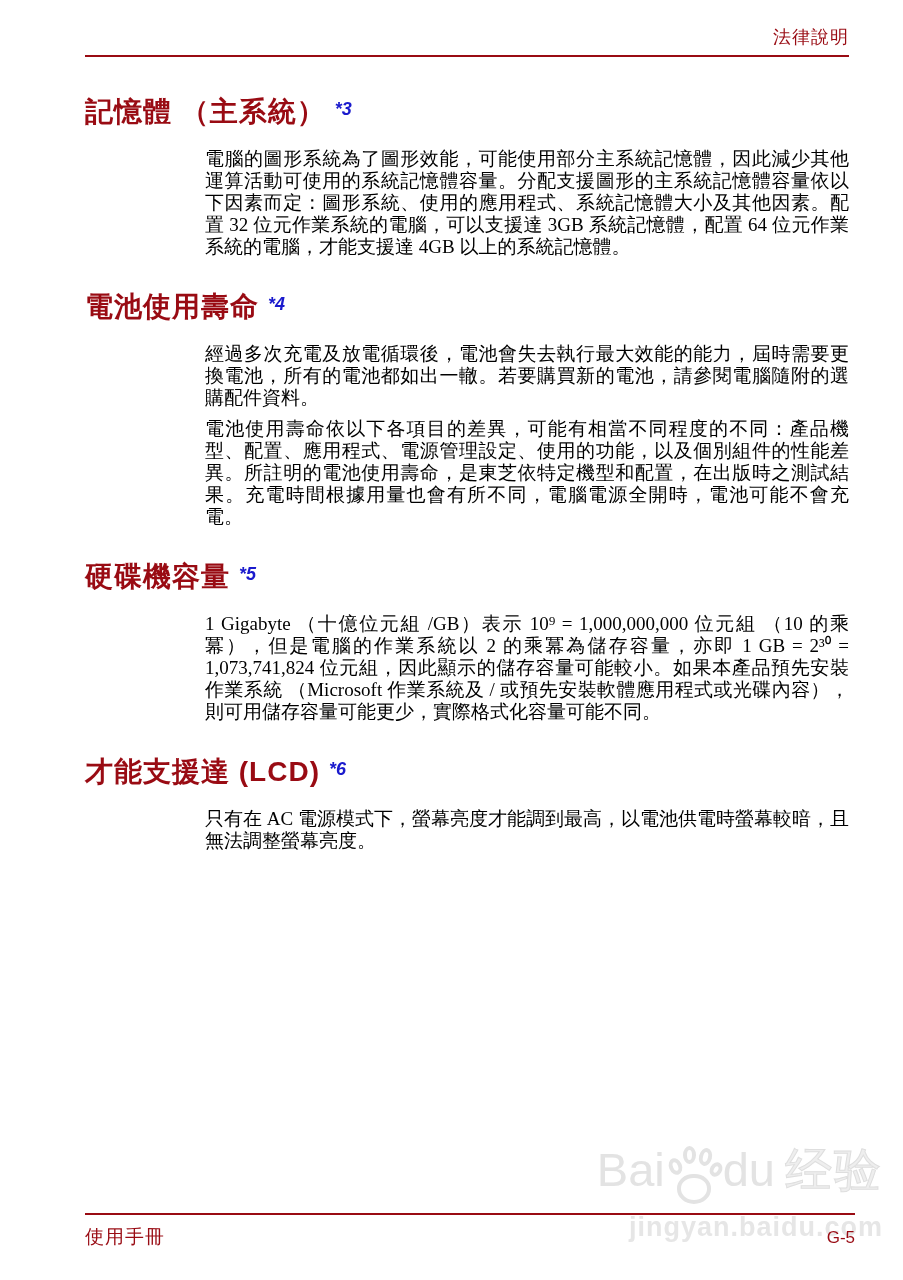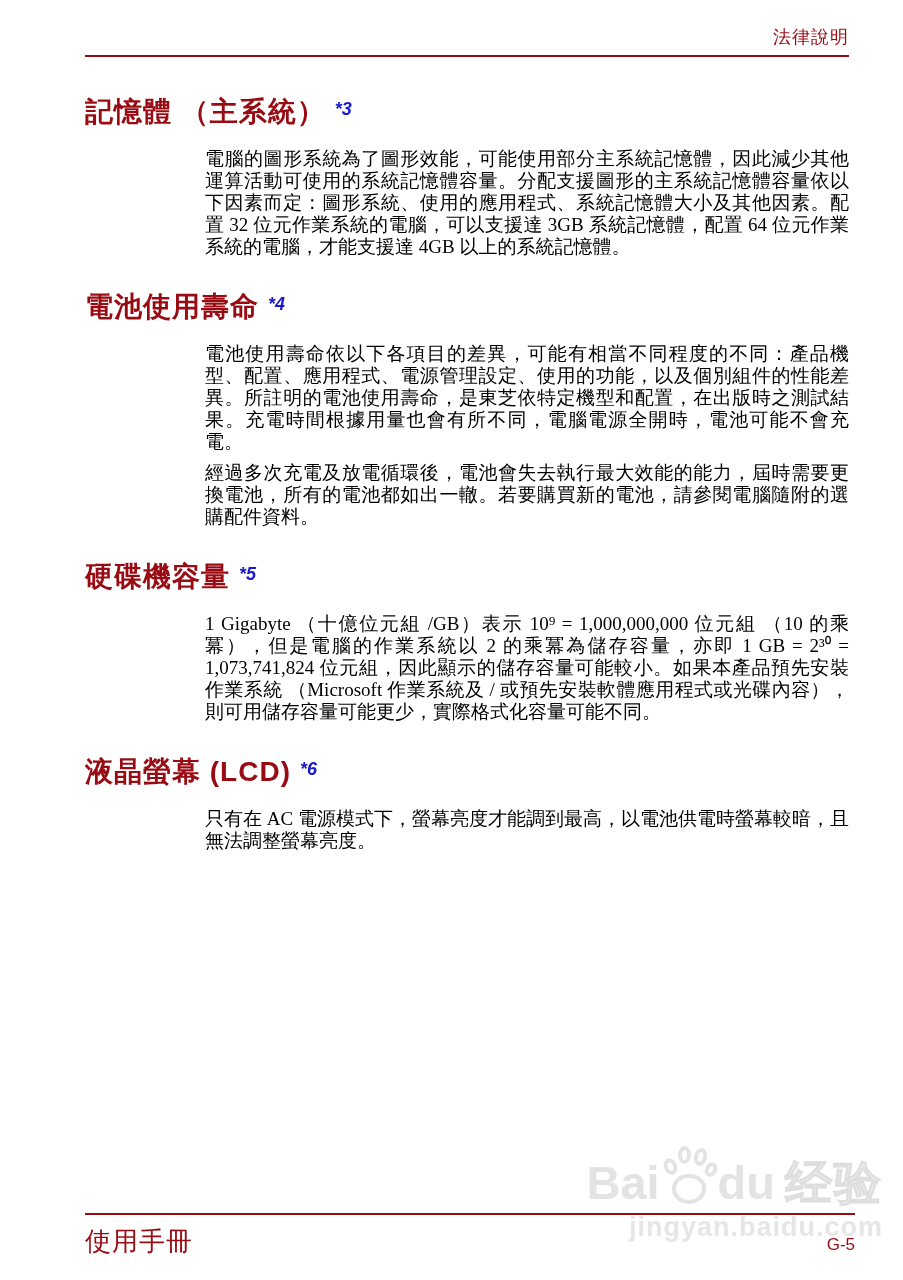--- a/index.html
+++ b/index.html
@@ -64,38 +64,38 @@
     left: 85px; right: 48px;
     top: 1213px;
     border-top: 2px solid #990b13;
     padding-top: 9px;
     display: flex;
     justify-content: space-between;
     align-items: baseline;
     color: #990b13;
     z-index: 3;
   }
-  .footer .f-left  { font-size: 26px; letter-spacing: 1px; }
+  .footer .f-left  { font-size: 19px; letter-spacing: 1px; }
   .footer .f-right { font-family: "Liberation Sans", sans-serif; font-size: 17px; }
   
   .watermark {
     position: absolute;
     right: 20px; top: 1146px;
     text-align: center;
     color: #e3e3e3;
     z-index: 1;
     user-select: none;
     pointer-events: none;
   }
   .wm-row {
     display: flex;
-    align-items: flex-end;
+    align-items: flex-start;
     justify-content: center;
     font-family: "Liberation Sans", sans-serif;
-    font-weight: 700;
+    font-weight: 400;
     font-size: 47px;
     line-height: 1;
     color: #e3e3e3;
     margin-left: 27px;
   }
   .wm-paw { position: relative; width: 52px; height: 62px; margin: 0 2px -2px 4px; }
   .wm-paw i {
     position: absolute;
     border: 4px solid #e3e3e3;
     border-radius: 50%;
@@ -127,29 +127,29 @@
     <hr class="hdr-rule">
   </header>
 
   <main id="sections">
       <section class="sec">
         <h2><span>記憶體 （主系統）</span><span class="fn">*3</span></h2>
         <p>電腦的圖形系統為了圖形效能，可能使用部分主系統記憶體，因此減少其他運算活動可使用的系統記憶體容量。分配支援圖形的主系統記憶體容量依以下因素而定：圖形系統、使用的應用程式、系統記憶體大小及其他因素。配置 32 位元作業系統的電腦，可以支援達 3GB 系統記憶體，配置 64 位元作業系統的電腦，才能支援達 4GB 以上的系統記憶體。</p>
       </section>
       <section class="sec">
         <h2><span>電池使用壽命</span><span class="fn">*4</span></h2>
+        <p>經過多次充電及放電循環後，電池會失去執行最大效能的能力，屆時需要更換電池，所有的電池都如出一轍。若要購買新的電池，請參閱電腦隨附的選購配件資料。</p>
         <p>電池使用壽命依以下各項目的差異，可能有相當不同程度的不同：產品機型、配置、應用程式、電源管理設定、使用的功能，以及個別組件的性能差異。所註明的電池使用壽命，是東芝依特定機型和配置，在出版時之測試結果。充電時間根據用量也會有所不同，電腦電源全開時，電池可能不會充電。</p>
-        <p>經過多次充電及放電循環後，電池會失去執行最大效能的能力，屆時需要更換電池，所有的電池都如出一轍。若要購買新的電池，請參閱電腦隨附的選購配件資料。</p>
       </section>
       <section class="sec">
         <h2><span>硬碟機容量</span><span class="fn">*5</span></h2>
         <p>1 Gigabyte （十億位元組 /GB）表示 10⁹ = 1,000,000,000 位元組 （10 的乘冪），但是電腦的作業系統以 2 的乘冪為儲存容量，亦即 1 GB = 2³⁰ = 1,073,741,824 位元組，因此顯示的儲存容量可能較小。如果本產品預先安裝作業系統 （Microsoft 作業系統及 / 或預先安裝軟體應用程式或光碟內容），則可用儲存容量可能更少，實際格式化容量可能不同。</p>
       </section>
       <section class="sec">
-        <h2><span>液晶螢幕 (LCD)</span><span class="fn">*6</span></h2>
+        <h2><span>才能支援達 (LCD)</span><span class="fn">*6</span></h2>
         <p>只有在 AC 電源模式下，螢幕亮度才能調到最高，以電池供電時螢幕較暗，且無法調整螢幕亮度。</p>
       </section>
     </main>
 
   <div class="watermark">
     <div class="wm-row">
       <span>Bai</span>
       <span class="wm-paw">
         <i class="t1"></i>
           <i class="t2"></i>

